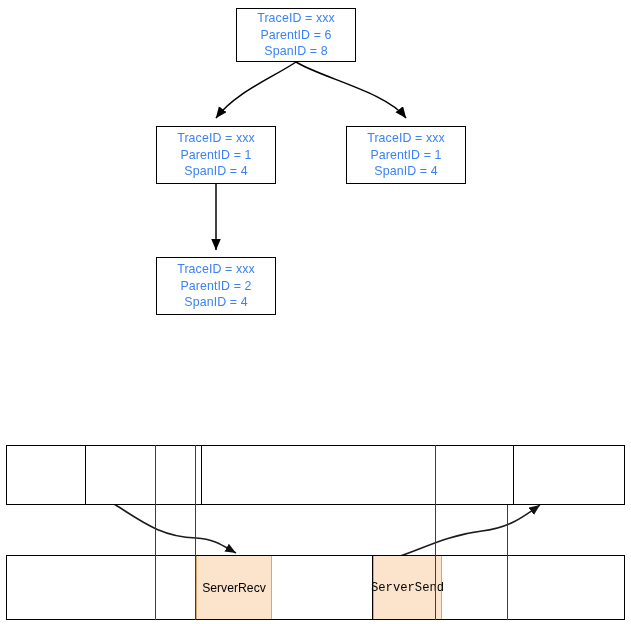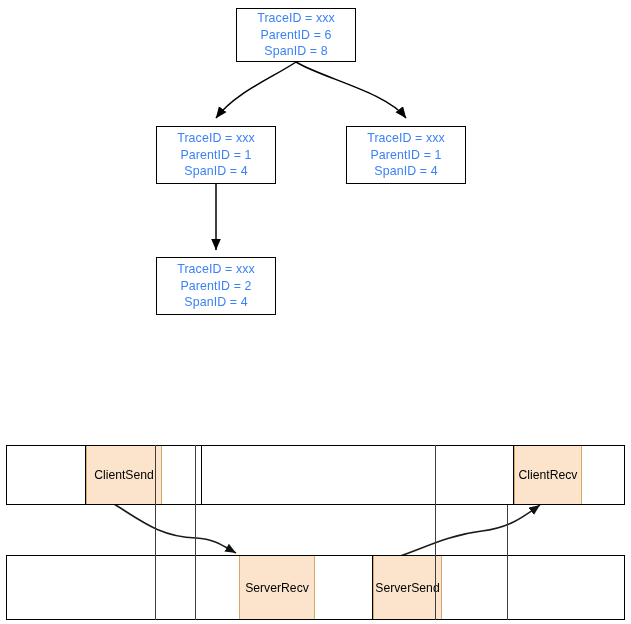--- a/index.html
+++ b/index.html
@@ -123,40 +123,34 @@
   </div>
 
   <div class="span-box" style="left:156px; top:257px; width:120px; height:58px;">
     <span class="line">TraceID = xxx</span>
     <span class="line">ParentID = 2</span>
     <span class="line">SpanID = 4</span>
   </div>
 
   <div class="lane" style="left:6px; top:445px; width:619px; height:60px;">
     <div class="cell plain" style="left:0px; width:79px;"></div>
-    <div class="cell event" style="left:79px; width:76px;">
-      <span>ClientSend</span>
-    </div>
     <div class="cell plain" style="left:155px; width:40px;"></div>
     <div class="cell plain" style="left:195px; width:234px;"></div>
     <div class="cell plain" style="left:429px; width:78px;"></div>
-    <div class="cell event" style="left:507px; width:68px;">
-      <span>ClientRecv</span>
-    </div>
     <div class="cell plain" style="left:575px; width:44px; border-right:none;"></div>
   </div>
 
   <div class="lane" style="left:6px; top:555px; width:619px; height:65px;">
     <div class="cell plain" style="left:0px; width:149px;"></div>
     <div class="cell plain" style="left:149px; width:40px;"></div>
-    <div class="cell event" style="left:189px; width:76px;margin-left:43px;">
+    <div class="cell event" style="left:189px; width:76px;">
       <span>ServerRecv</span>
     </div>
     <div class="cell plain" style="left:265px; width:101px;"></div>
-    <div class="cell event" style="left:366px; width:69px;">
+    <div class="cell event" style="left:366px; width:69px;font-family:Liberation Mono, monospace;">
       <span>ServerSend</span>
     </div>
     <div class="cell plain" style="left:435px; width:66px;"></div>
     <div class="cell plain" style="left:501px; width:118px; border-right:none;"></div>
   </div>
 
   <div class="divider-full" style="left:155px; top:445px; height:175px;"></div>
   <div class="divider-full" style="left:195px; top:445px; height:175px;"></div>
   <div class="divider-full" style="left:435px; top:445px; height:175px;"></div>
   <div class="divider-full" style="left:507px; top:505px; height:115px;"></div>

